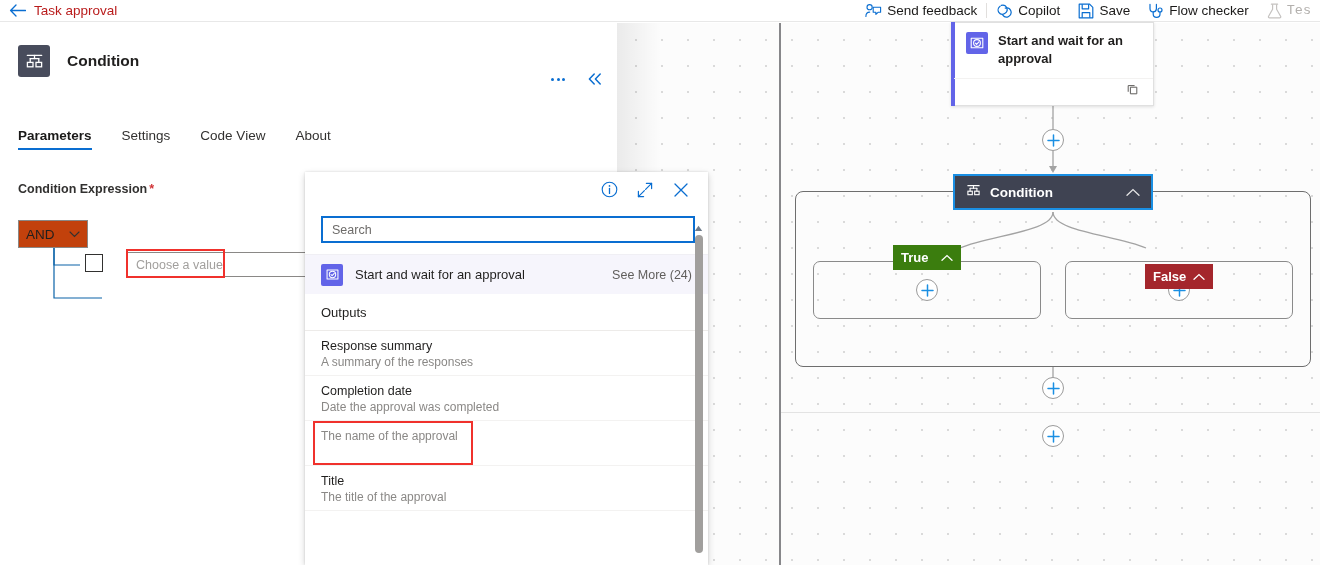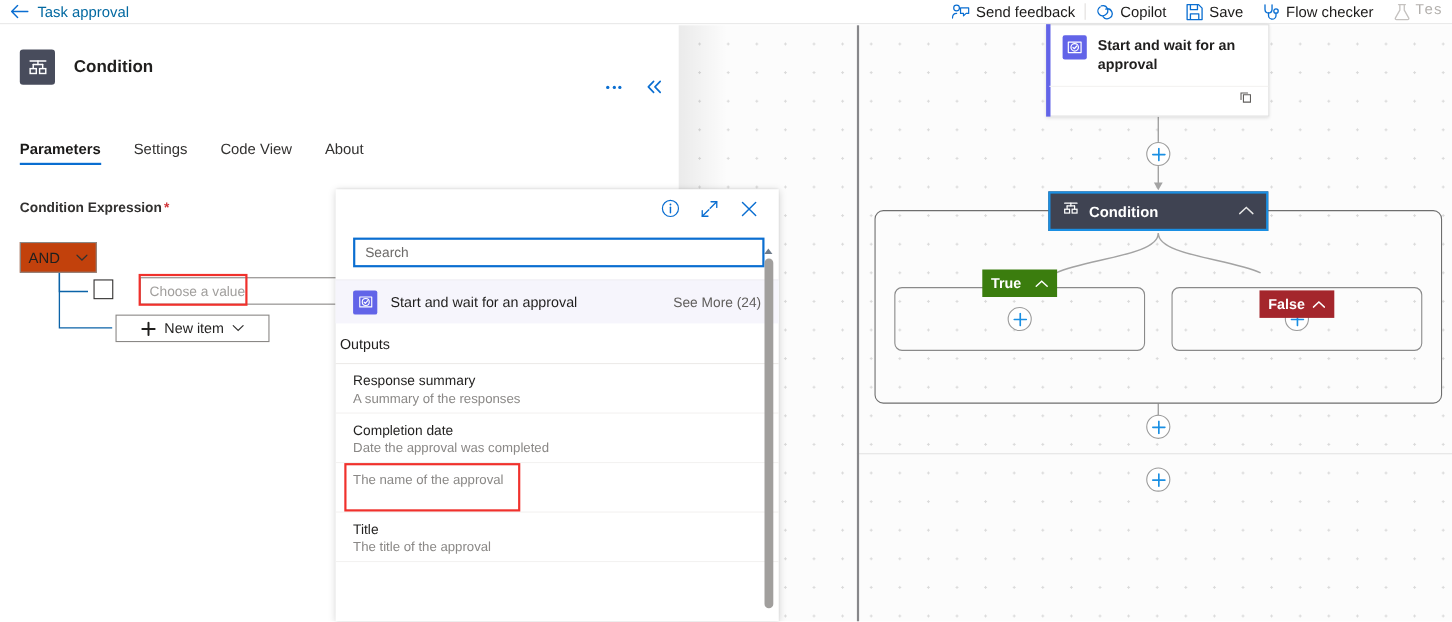--- a/index.html
+++ b/index.html
@@ -19,21 +19,21 @@
     background: #ffffff;
     border-bottom: 1px solid #e8e8e8;
     display: flex; align-items: center;
   }
   .back-arrow {
     margin-left: 6px; width: 22px; height: 20px;
     display: flex; align-items: center; justify-content: center;
     color: #0a6ed1; cursor: pointer;
   }
   .flow-title {
-    font-size: 13.5px; color: #0369a1; margin-left: 6px; white-space: nowrap;
+    font-size: 13.5px; color: #b91c1c; margin-left: 6px; white-space: nowrap;
   }
   .topbar-right {
     margin-left: auto; display: flex; align-items: center; height: 22px;
   }
   .tb-item {
     display: flex; align-items: center; gap: 5px;
     padding: 0 9px; height: 22px; cursor: pointer;
     font-size: 13.5px; color: #1b1a19; white-space: nowrap;
   }
   .tb-item .ic { display: flex; align-items: center; color: #0a6ed1; }
@@ -153,21 +153,21 @@
     display: flex; align-items: center; padding: 0 16px;
     border-top: 1px solid #f0eff4; cursor: pointer;
   }
   .src-icon {
     width: 22px; height: 22px; border-radius: 2px; background: #6264e8;
     display: flex; align-items: center; justify-content: center; flex: none;
   }
   .src-name { font-size: 13px; color: #201f1e; margin-left: 12px; }
   .see-more { margin-left: auto; font-size: 12.5px; color: #605e5c; }
   .dyn-section-title {
-    height: 37px; display: flex; align-items: center; padding: 0 4px;
+    height: 37px; display: flex; align-items: center; padding: 0 16px;
     font-size: 13px; color: #201f1e; border-bottom: 1px solid #edebe9;
   }
   .dyn-list { position: relative; }
   .dyn-item {
     padding: 7px 16px 8px 16px; border-bottom: 1px solid #f3f2f1;
     cursor: pointer; height: 45px;
   }
   .dyn-item-title { font-size: 12.5px; color: #201f1e; line-height: 16px; }
   .dyn-item-desc { font-size: 12px; color: #8a8886; line-height: 16px; }
   .outcome-highlight {
@@ -412,29 +412,20 @@
       <path d="M36 0 L36 50 L84 50" stroke="#0b63a8" stroke-width="1.2" fill="none"></path>
     </svg>
 
     <div class="row-checkbox"></div>
 
     <div class="value-input">
       <span>Choose a value</span>
     </div>
     <div class="value-highlight"></div>
 
-    <div class="new-item-btn">
-      <svg width="14" height="14" viewBox="0 0 14 14" fill="none">
-        <path d="M7 1.4v11.2M1.4 7h11.2" stroke="#201f1e" stroke-width="1.8" stroke-linecap="round"></path>
-      </svg>
-      <span>New item</span>
-      <svg width="11" height="7" viewBox="0 0 11 7" fill="none">
-        <path d="M1 1l4.5 4.4L10 1" stroke="#323130" stroke-width="1.1" stroke-linecap="round"></path>
-      </svg>
-    </div>
   </div>
 
   <div class="canvas"></div>
   <div class="canvas-edge-shadow"></div>
   <div class="canvas-divider"></div>
   <div class="canvas-hline" style="top:412px;"></div>
 
   <svg class="lines" width="1320" height="565">
     <path d="M1053 106 L1053 129" stroke="#a3a3a3" stroke-width="1.3" fill="none"></path>
     <path d="M1053 151 L1053 170" stroke="#a3a3a3" stroke-width="1.3" fill="none"></path>

